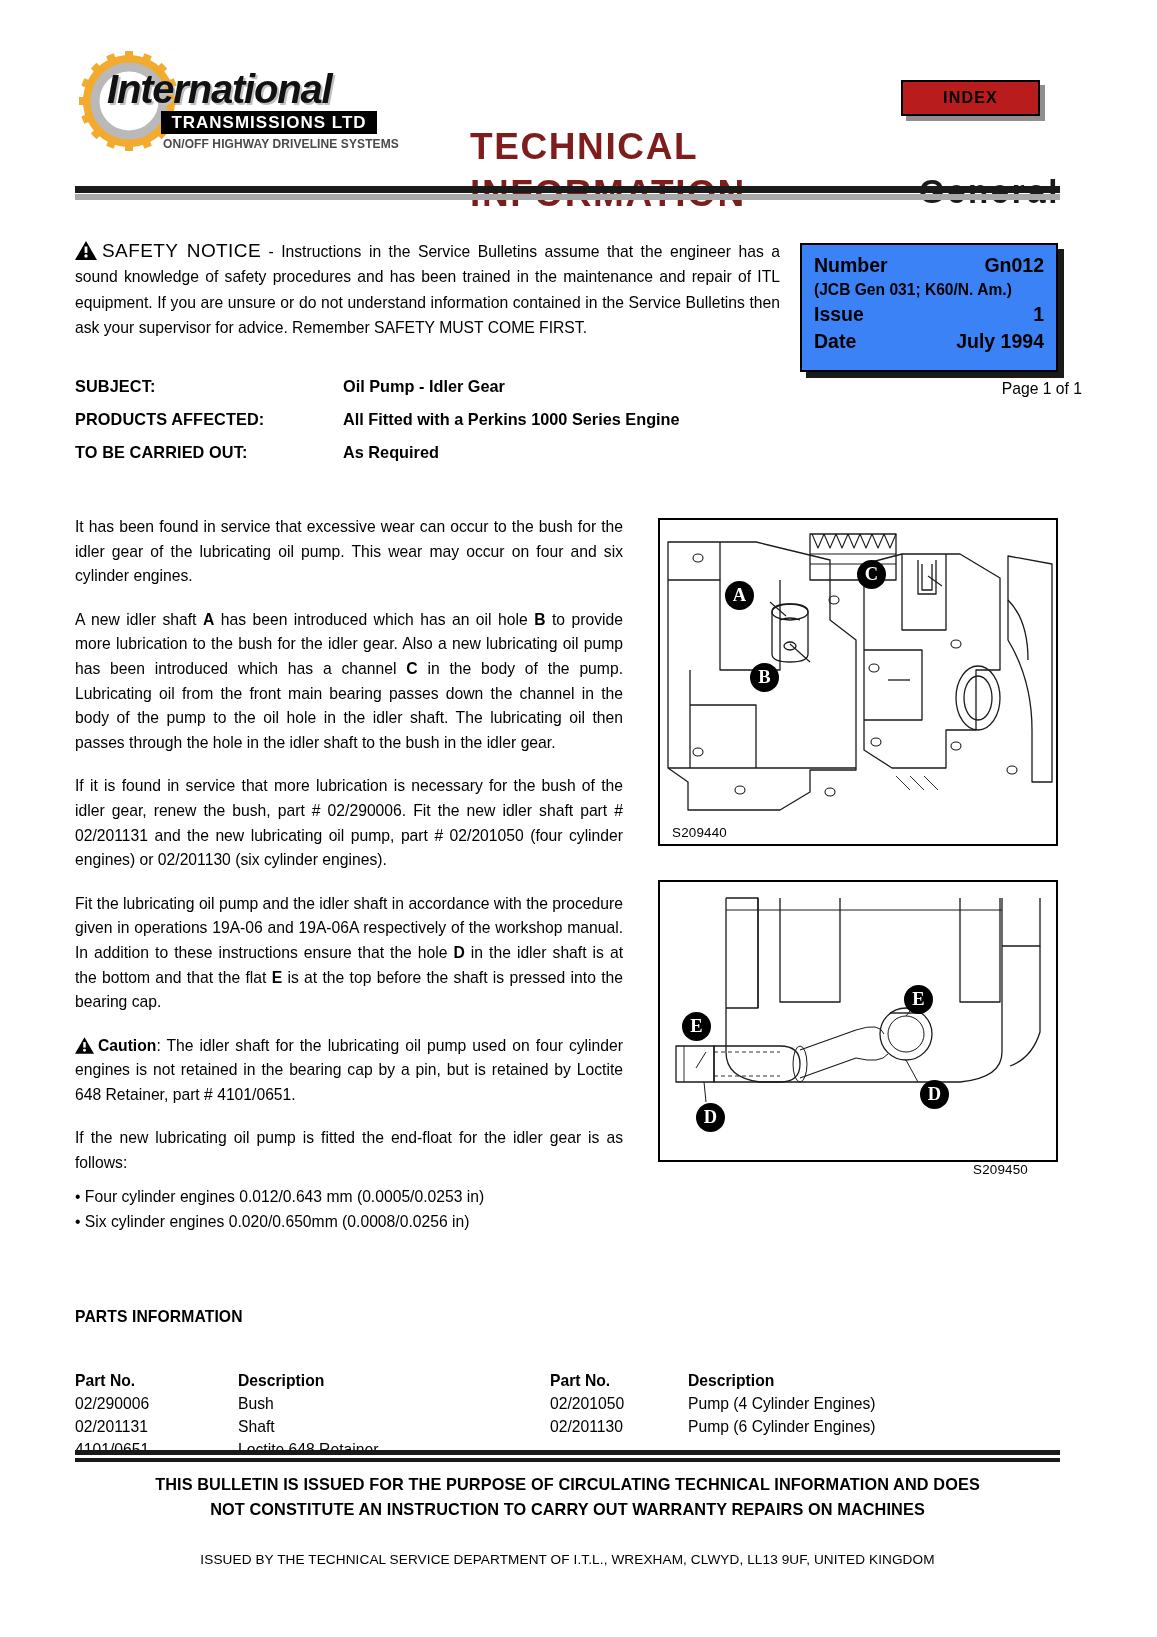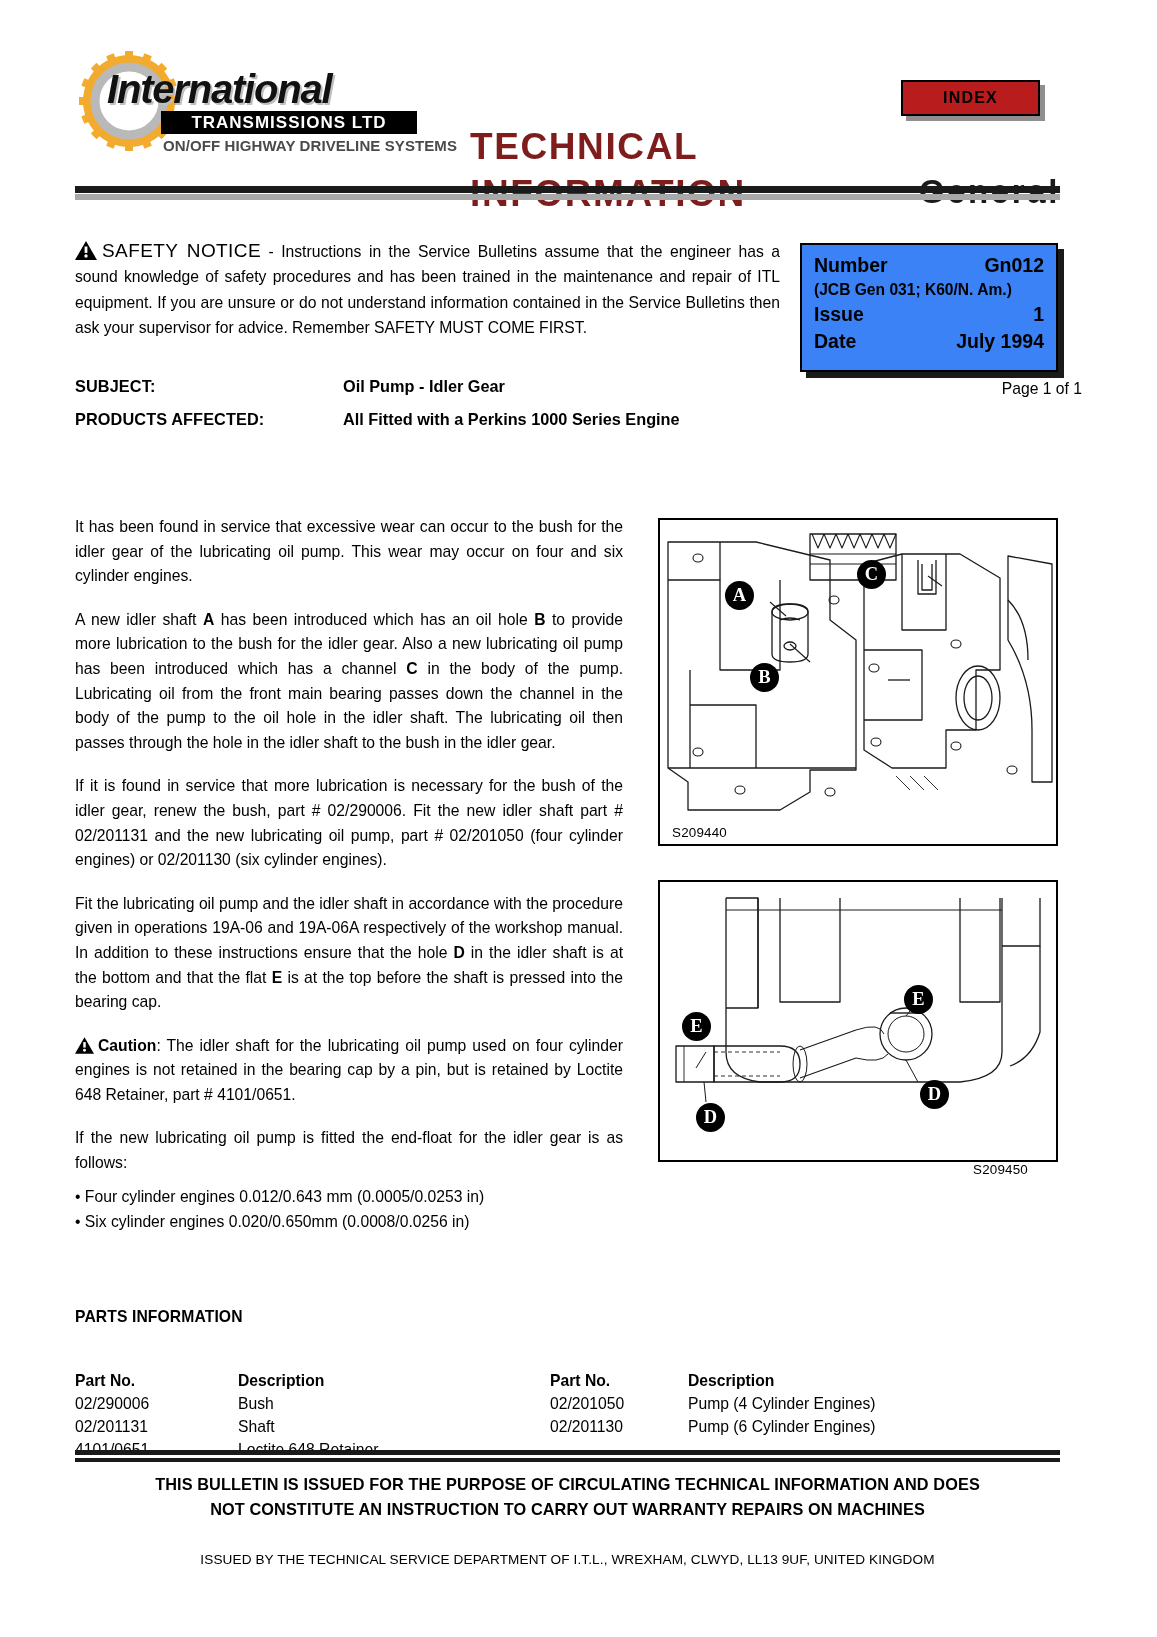--- a/index.html
+++ b/index.html
@@ -47,35 +47,35 @@
     font-weight: bold;
     font-style: italic;
     letter-spacing: -1.2px;
     color: #111111;
     text-shadow: 2px 2px 0 #bfbfbf;
     white-space: nowrap;
   }
   .logo-bar {
     position: absolute;
     left: 86px; top: 66px;
-    width: 256px; height: 23px;
+    width: 216px; height: 23px;
     background: #000000;
     color: #ffffff;
     font-size: 17px;
     font-weight: bold;
     letter-spacing: 1.0px;
     text-align: center;
     line-height: 23px;
     white-space: nowrap;
   }
   .logo-sub {
     position: absolute;
     left: 88px; top: 92px;
     width: 214px;
-    font-size: 15px;
+    font-size: 12px;
     font-weight: bold;
     letter-spacing: 0.1px;
     color: #4a4a4a;
     text-align: right;
     white-space: nowrap;
   }
   .title-block {
     position: absolute;
     left: 395px; top: 78px;
   }
@@ -389,20 +389,24 @@
 
   <div class="subject-tbl">
     <div class="srow">
       <div class="lbl">SUBJECT:</div>
       <div class="val">Oil Pump - Idler Gear</div>
     </div>
     <div class="srow">
       <div class="lbl">PRODUCTS AFFECTED:</div>
       <div class="val">All Fitted with a Perkins 1000 Series Engine</div>
     </div>
+    <div class="srow">
+      <div class="lbl">TO BE CARRIED OUT:</div>
+      <div class="val">As Required</div>
+    </div>
   </div>
 
   <div class="body-col">
     <p>It has been found in service that excessive wear can occur to the bush for the idler gear of the lubricating oil pump. This wear may occur on four and six cylinder engines.</p>
     <p><span>A new idler shaft </span><b>A</b><span> has been introduced which has an oil hole </span><b>B</b><span> to provide more lubrication to the bush for the idler gear. Also a new lubricating oil pump has been introduced which has a channel </span><b>C</b><span> in the body of the pump. Lubricating oil from the front main bearing passes down the channel in the body of the pump to the oil hole in the idler shaft. The lubricating oil then passes through the hole in the idler shaft to the bush in the idler gear.</span></p>
     <p>If it is found in service that more lubrication is necessary for the bush of the idler gear, renew the bush, part # 02/290006. Fit the new idler shaft part # 02/201131 and the new lubricating oil pump, part # 02/201050 (four cylinder engines) or 02/201130 (six cylinder engines).</p>
     <p><span>Fit the lubricating oil pump and the idler shaft in accordance with the procedure given in operations 19A-06 and 19A-06A respectively of the workshop manual. In addition to these instructions ensure that the hole </span><b>D</b><span> in the idler shaft is at the bottom and that the flat </span><b>E</b><span> is at the top before the shaft is pressed into the bearing cap.</span></p>
     <p><svg class="warn-tri-sm" viewBox="0 0 22 19">
           <path d="M11 0 L22 19 L0 19 Z" fill="#000000"></path>
           <rect x="9.6" y="5.5" width="2.8" height="6.4" fill="#ffffff"></rect>

